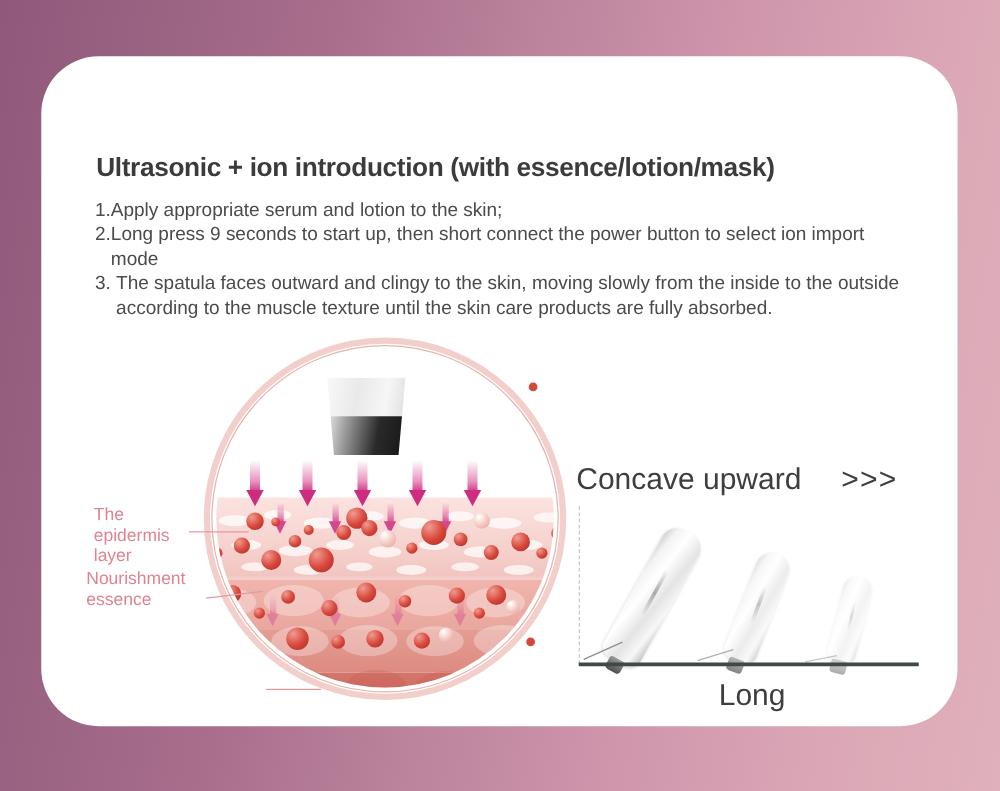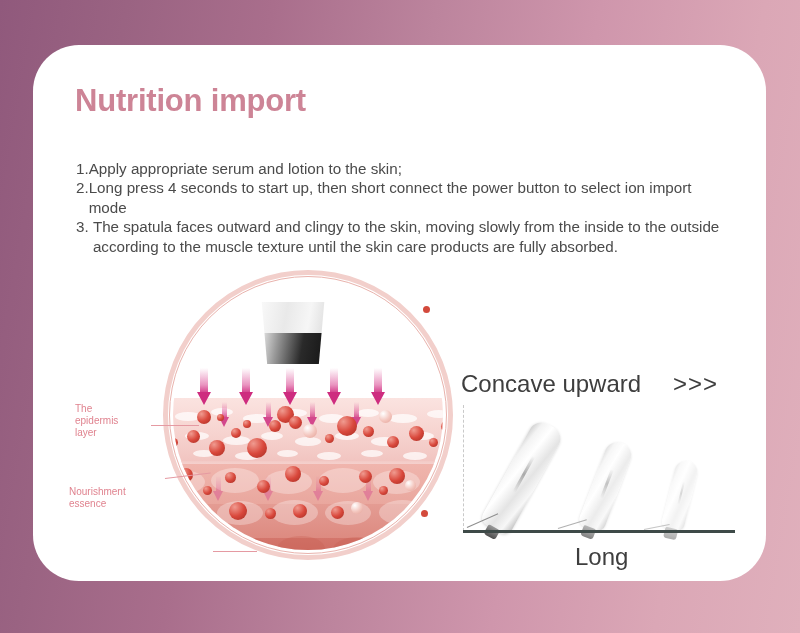--- a/index.html
+++ b/index.html
@@ -203,21 +203,21 @@
   }
   .ring-dot {
     position: absolute;
     width: 7px; height: 7px; border-radius: 50%;
     background: #d34a3c;
   }
 
   
   .lbl {
     position: absolute;
-    font-size: 10px;
+    font-size: 14px;
     color: #e0838f;
     line-height: 1.18;
     white-space: pre-line;
   }
   .leader {
     position: absolute;
     height: 1.4px;
     background: #e59aa2;
   }
 
@@ -303,30 +303,30 @@
     height: 1.2px;
     background: #8e8e8e;
     transform-origin: left center;
   }
 </style>
 </head>
 <body>
 
 <div id="card">
 
-  <h1 id="title">Nutrition import</h1>
+  <h2 id="subtitle">Ultrasonic + ion introduction (with essence/lotion/mask)</h2>
 
   <div id="steps">
     <div class="step">
       <span class="step-num">1.</span>
       <span class="step-txt">Apply appropriate serum and lotion to the skin;</span>
     </div>
     <div class="step">
       <span class="step-num">2.</span>
-      <span class="step-txt">Long press 4 seconds to start up, then short connect the power button to select ion import mode</span>
+      <span class="step-txt">Long press 9 seconds to start up, then short connect the power button to select ion import mode</span>
     </div>
     <div class="step">
       <span class="step-num">3. </span>
       <span class="step-txt">The spatula faces outward and clingy to the skin, moving slowly from the inside to the outside according to the muscle texture until the skin care products are fully absorbed.</span>
     </div>
   </div>
 
   <div id="skin-figure">
 
     <div id="circle-clip">
@@ -484,21 +484,21 @@
     <div id="ring-outer"></div>
     <div id="ring-inner"></div>
     <div class="ring-dot" style="left:350px;top:36px;"></div>
     <div class="ring-dot" style="left:348px;top:240px;"></div>
 
     <div class="lbl" style="left:2px;top:133px;">The
 epidermis
 layer</div>
     <div class="leader" style="left:78px;top:155px;width:48px;"></div>
 
-    <div class="lbl" style="left:-4px;top:216px;">Nourishment
+    <div class="lbl" style="left:-4px;top:184px;">Nourishment
 essence</div>
     <div class="leader" style="left:92px;top:208px;width:46px;transform:rotate(-7deg);transform-origin:left center;"></div>
 
     <div class="leader" style="left:140px;top:281px;width:44px;"></div>
   </div>
 
   <div id="device-figure">
 
     <div id="concave-label">Concave upward</div>
     <div id="chev-label">&gt;&gt;&gt;</div>

